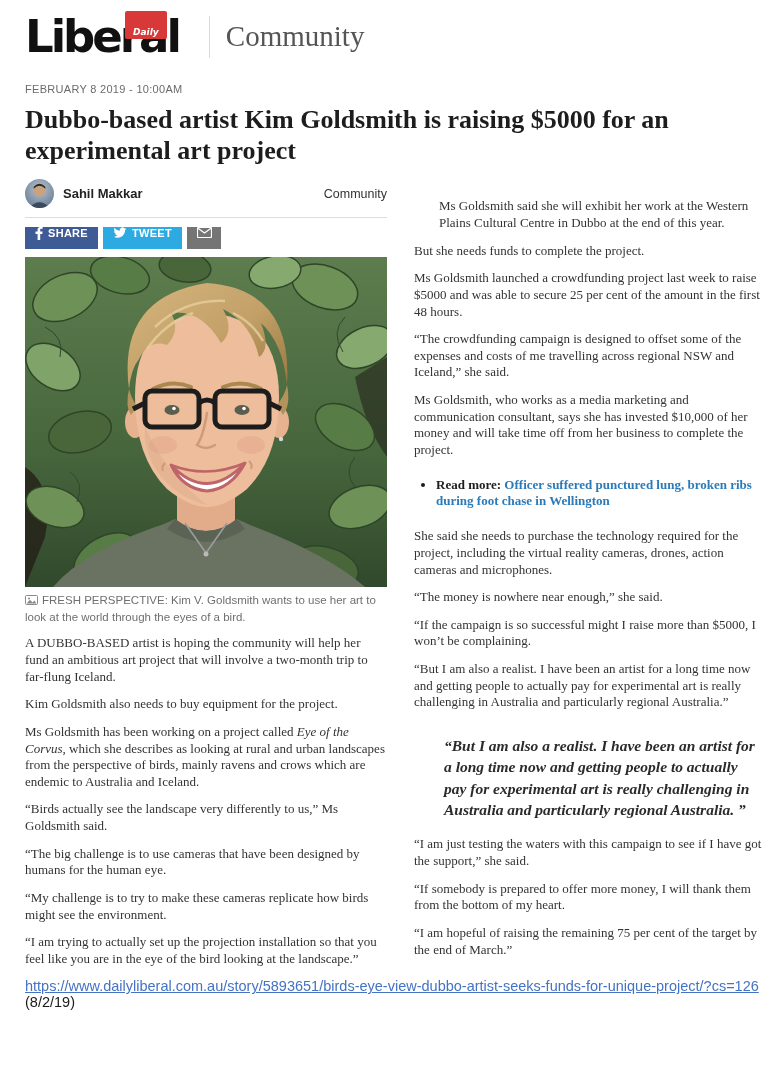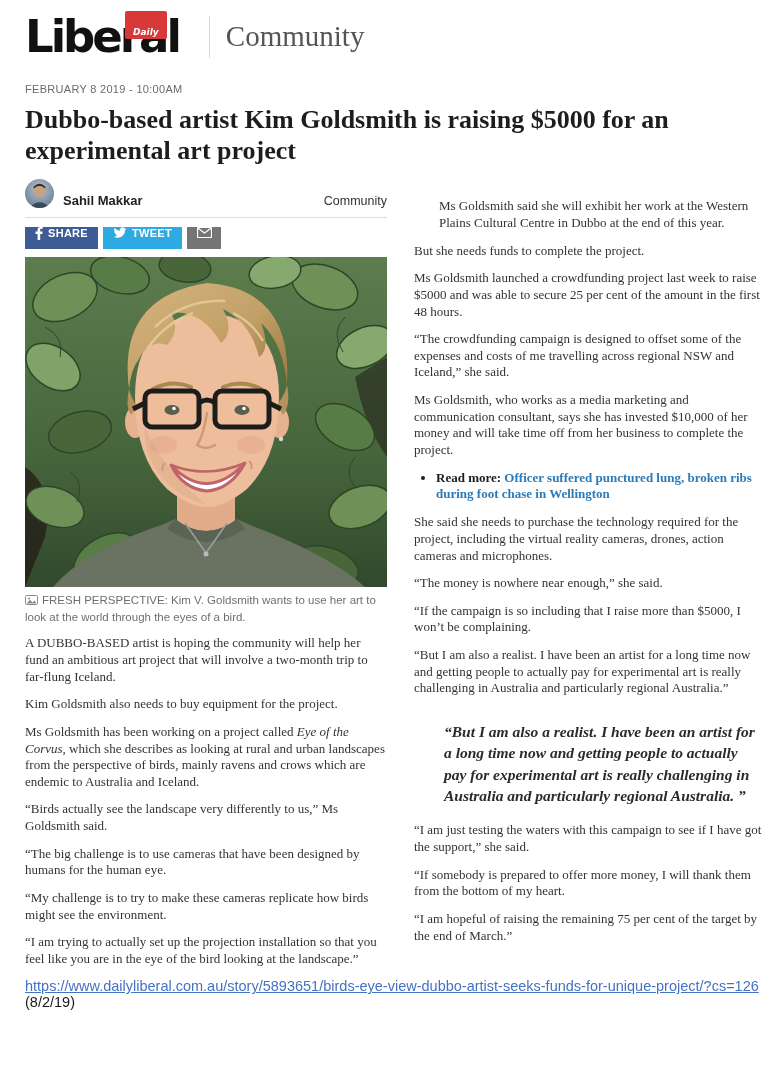--- a/index.html
+++ b/index.html
@@ -25,21 +25,21 @@
   .date-line { margin-top:24px; font-size:11px; color:#6b6b6b; letter-spacing:.3px; }
   .headline { margin-top:9px; font-family:"Liberation Serif", serif; font-weight:bold;
           font-size:26px; line-height:1.2; color:#1d1d1d; max-width:700px; }
 
   
   .columns { margin-top:13px; display:flex; gap:27px; }
   .col-left { width:362px; flex:0 0 362px; }
   .col-right { flex:1; padding-top:19px; }
 
   
-  .author-row { display:flex; align-items:flex-end; gap:9px; padding-bottom:9px; border-bottom:1px solid #ddd; }
+  .author-row { display:flex; align-items:center; gap:9px; padding-bottom:9px; border-bottom:1px solid #ddd; }
   .avatar { width:29px; height:29px; border-radius:50%; overflow:hidden; flex:0 0 29px; }
   .author-name { font-size:13px; font-weight:bold; color:#222; }
   .author-section { margin-left:auto; font-size:12.5px; color:#333; }
 
   
   .share-row { margin-top:9px; display:flex; gap:5px; }
   .btn { display:flex; align-items:flex-start; gap:5px; height:22px; padding:0 10px;
          color:#fff; font-size:11px; font-weight:bold; letter-spacing:.3px; border:none; cursor:pointer; }
   .btn svg { display:block; }
   .btn-fb    { background:#3e5b96; }
@@ -52,21 +52,21 @@
   .caption { margin-top:6px; font-size:11.5px; line-height:1.35; color:#6f6f6f; }
   .caption .cap-icon { display:inline-block; vertical-align:-1px; margin-right:4px; }
 
   
   .body-text p { font-family:"Liberation Serif", serif; font-size:13px; line-height:1.28;
                  color:#333; margin:11px 0; }
   .col-left .body-text p:first-child { margin-top:10px; }
   .col-right > p:first-child { margin-top:0;margin-left:25px; }
   .col-right p { font-family:"Liberation Serif", serif; font-size:13px; line-height:1.28; color:#333; margin:11px 0; }
   .italic { font-style:italic; }
-  ul.readmore { margin:11px 0; padding-left:22px; }
+  ul.readmore { margin:18px 0; padding-left:22px; }
   ul.readmore li { font-family:"Liberation Serif", serif; font-size:13px; line-height:1.3; color:#1d1d1d; }
   .rm-label { font-weight:bold; color:#1d1d1d; }
   a.rm-link { font-weight:bold; color:#2b7bb9; text-decoration:none; }
 
   
   .pull-quote { margin:24px 6px 16px 30px; }
   .pq-text { font-family:"Liberation Serif", serif; font-weight:bold; font-style:italic;
              font-size:15.5px; line-height:1.38; color:#2b2b2b; }
   .pq-attr { margin-top:14px; font-size:12px; color:#3f3f3f; }
 
@@ -257,21 +257,21 @@
       <p>Ms Goldsmith said she will exhibit her work at the Western Plains Cultural Centre in Dubbo at the end of this year.</p>
       <p>But she needs funds to complete the project.</p>
       <p>Ms Goldsmith launched a crowdfunding project last week to raise $5000 and was able to secure 25 per cent of the amount in the first 48 hours.</p>
       <p>“The crowdfunding campaign is designed to offset some of the expenses and costs of me travelling across regional NSW and Iceland,” she said.</p>
       <p>Ms Goldsmith, who works as a media marketing and communication consultant, says she has invested $10,000 of her money and will take time off from her business to complete the project.</p>
       <ul class="readmore">
         <li><span class="rm-label">Read more: </span><a class="rm-link" href="#">Officer suffered punctured lung, broken ribs during foot chase in Wellington</a></li>
       </ul>
       <p>She said she needs to purchase the technology required for the project, including the virtual reality cameras, drones, action cameras and microphones.</p>
       <p>“The money is nowhere near enough,” she said.</p>
-      <p>“If the campaign is so including that I raise more than $5000, I won’t be complaining.</p>
+      <p>“If the campaign is so successful might I raise more than $5000, I won’t be complaining.</p>
       <p>“But I am also a realist. I have been an artist for a long time now and getting people to actually pay for experimental art is really challenging in Australia and particularly regional Australia.”</p>
 
       <div class="pull-quote">
         <div class="pq-text">“But I am also a realist. I have been an artist for a long time now and getting people to actually pay for experimental art is really challenging in Australia and particularly regional Australia. ”</div>
       </div>
 
       <p>“I am just testing the waters with this campaign to see if I have got the support,” she said.</p>
       <p>“If somebody is prepared to offer more money, I will thank them from the bottom of my heart.</p>
       <p>“I am hopeful of raising the remaining 75 per cent of the target by the end of March.”</p>
     </div>

